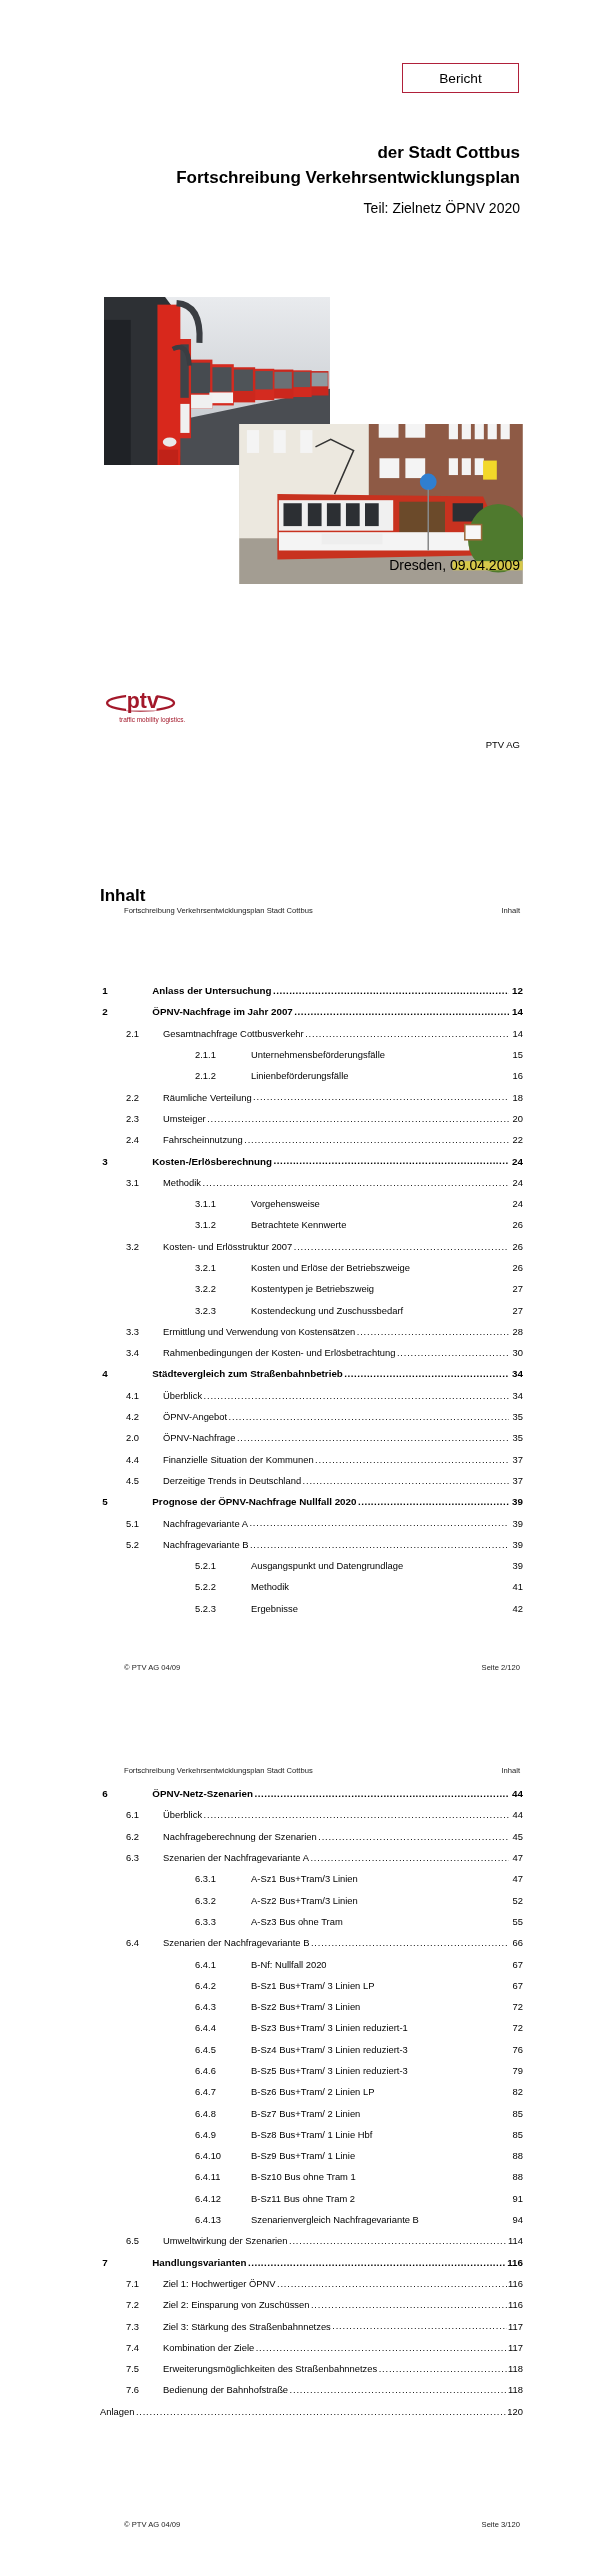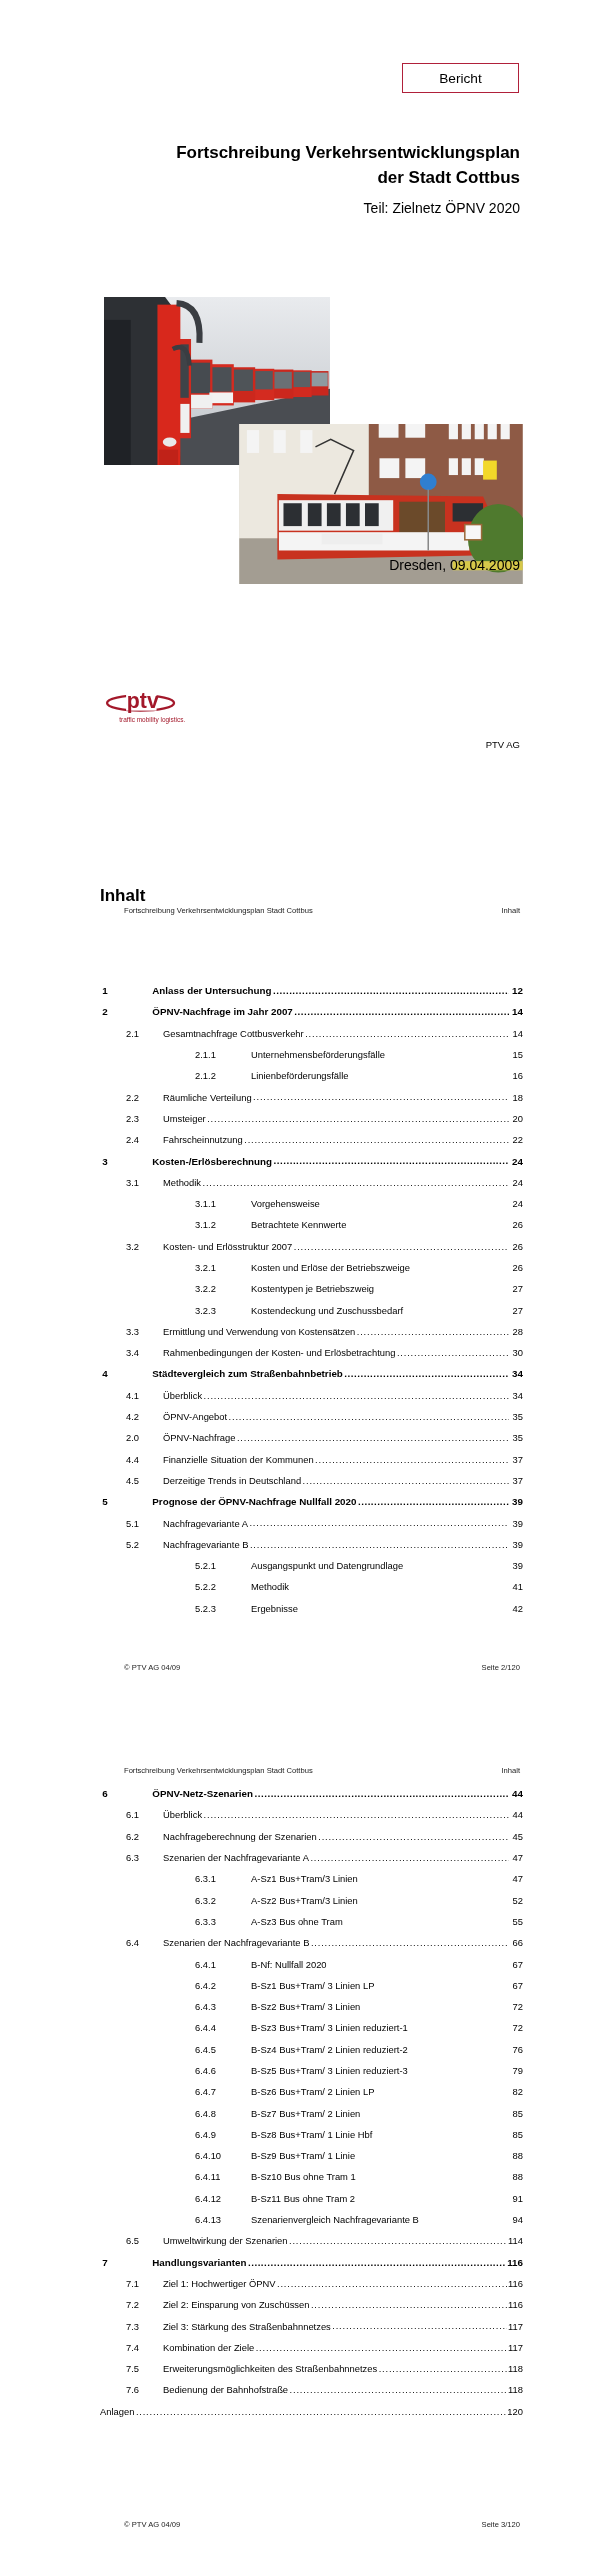--- a/index.html
+++ b/index.html
@@ -45,22 +45,22 @@
   .pg { flex:none; text-align:right; min-width:12.2px; }
 </style>
 </head>
 <body>
 
 <div class="abs report-box">
   <span>Bericht</span>
 </div>
 
 <div class="abs title">
+  <div>der Stadt Cottbus</div>
   <div>Fortschreibung Verkehrsentwicklungsplan</div>
-  <div>der Stadt Cottbus</div>
 </div>
 <div class="abs subtitle">Teil: Zielnetz ÖPNV 2020</div>
 
 <div class="abs photo" style="left:104px; top:297px; width:226px; height:168px;">
   <svg width="226" height="168" viewBox="0 0 296 220">
     <defs>
       <linearGradient id="sky" x1="0" y1="0" x2="0" y2="1">
         <stop offset="0" stop-color="#e9ebee"></stop>
           <stop offset="1" stop-color="#bfc3c8"></stop>
       </linearGradient>
@@ -416,21 +416,21 @@
       <span class="pg">72</span>
     </div>
     <div class="row l3">
       <span class="num">6.4.4</span>
       <span class="txt">B-Sz3 Bus+Tram/ 3 Linien reduziert-1</span>
       <span class="gap"></span>
       <span class="pg">72</span>
     </div>
     <div class="row l3">
       <span class="num">6.4.5</span>
-      <span class="txt">B-Sz4 Bus+Tram/ 2 Linien reduziert-2</span>
+      <span class="txt">B-Sz4 Bus+Tram/ 3 Linien reduziert-3</span>
       <span class="gap"></span>
       <span class="pg">76</span>
     </div>
     <div class="row l3">
       <span class="num">6.4.6</span>
       <span class="txt">B-Sz5 Bus+Tram/ 3 Linien reduziert-3</span>
       <span class="gap"></span>
       <span class="pg">79</span>
     </div>
     <div class="row l3">

